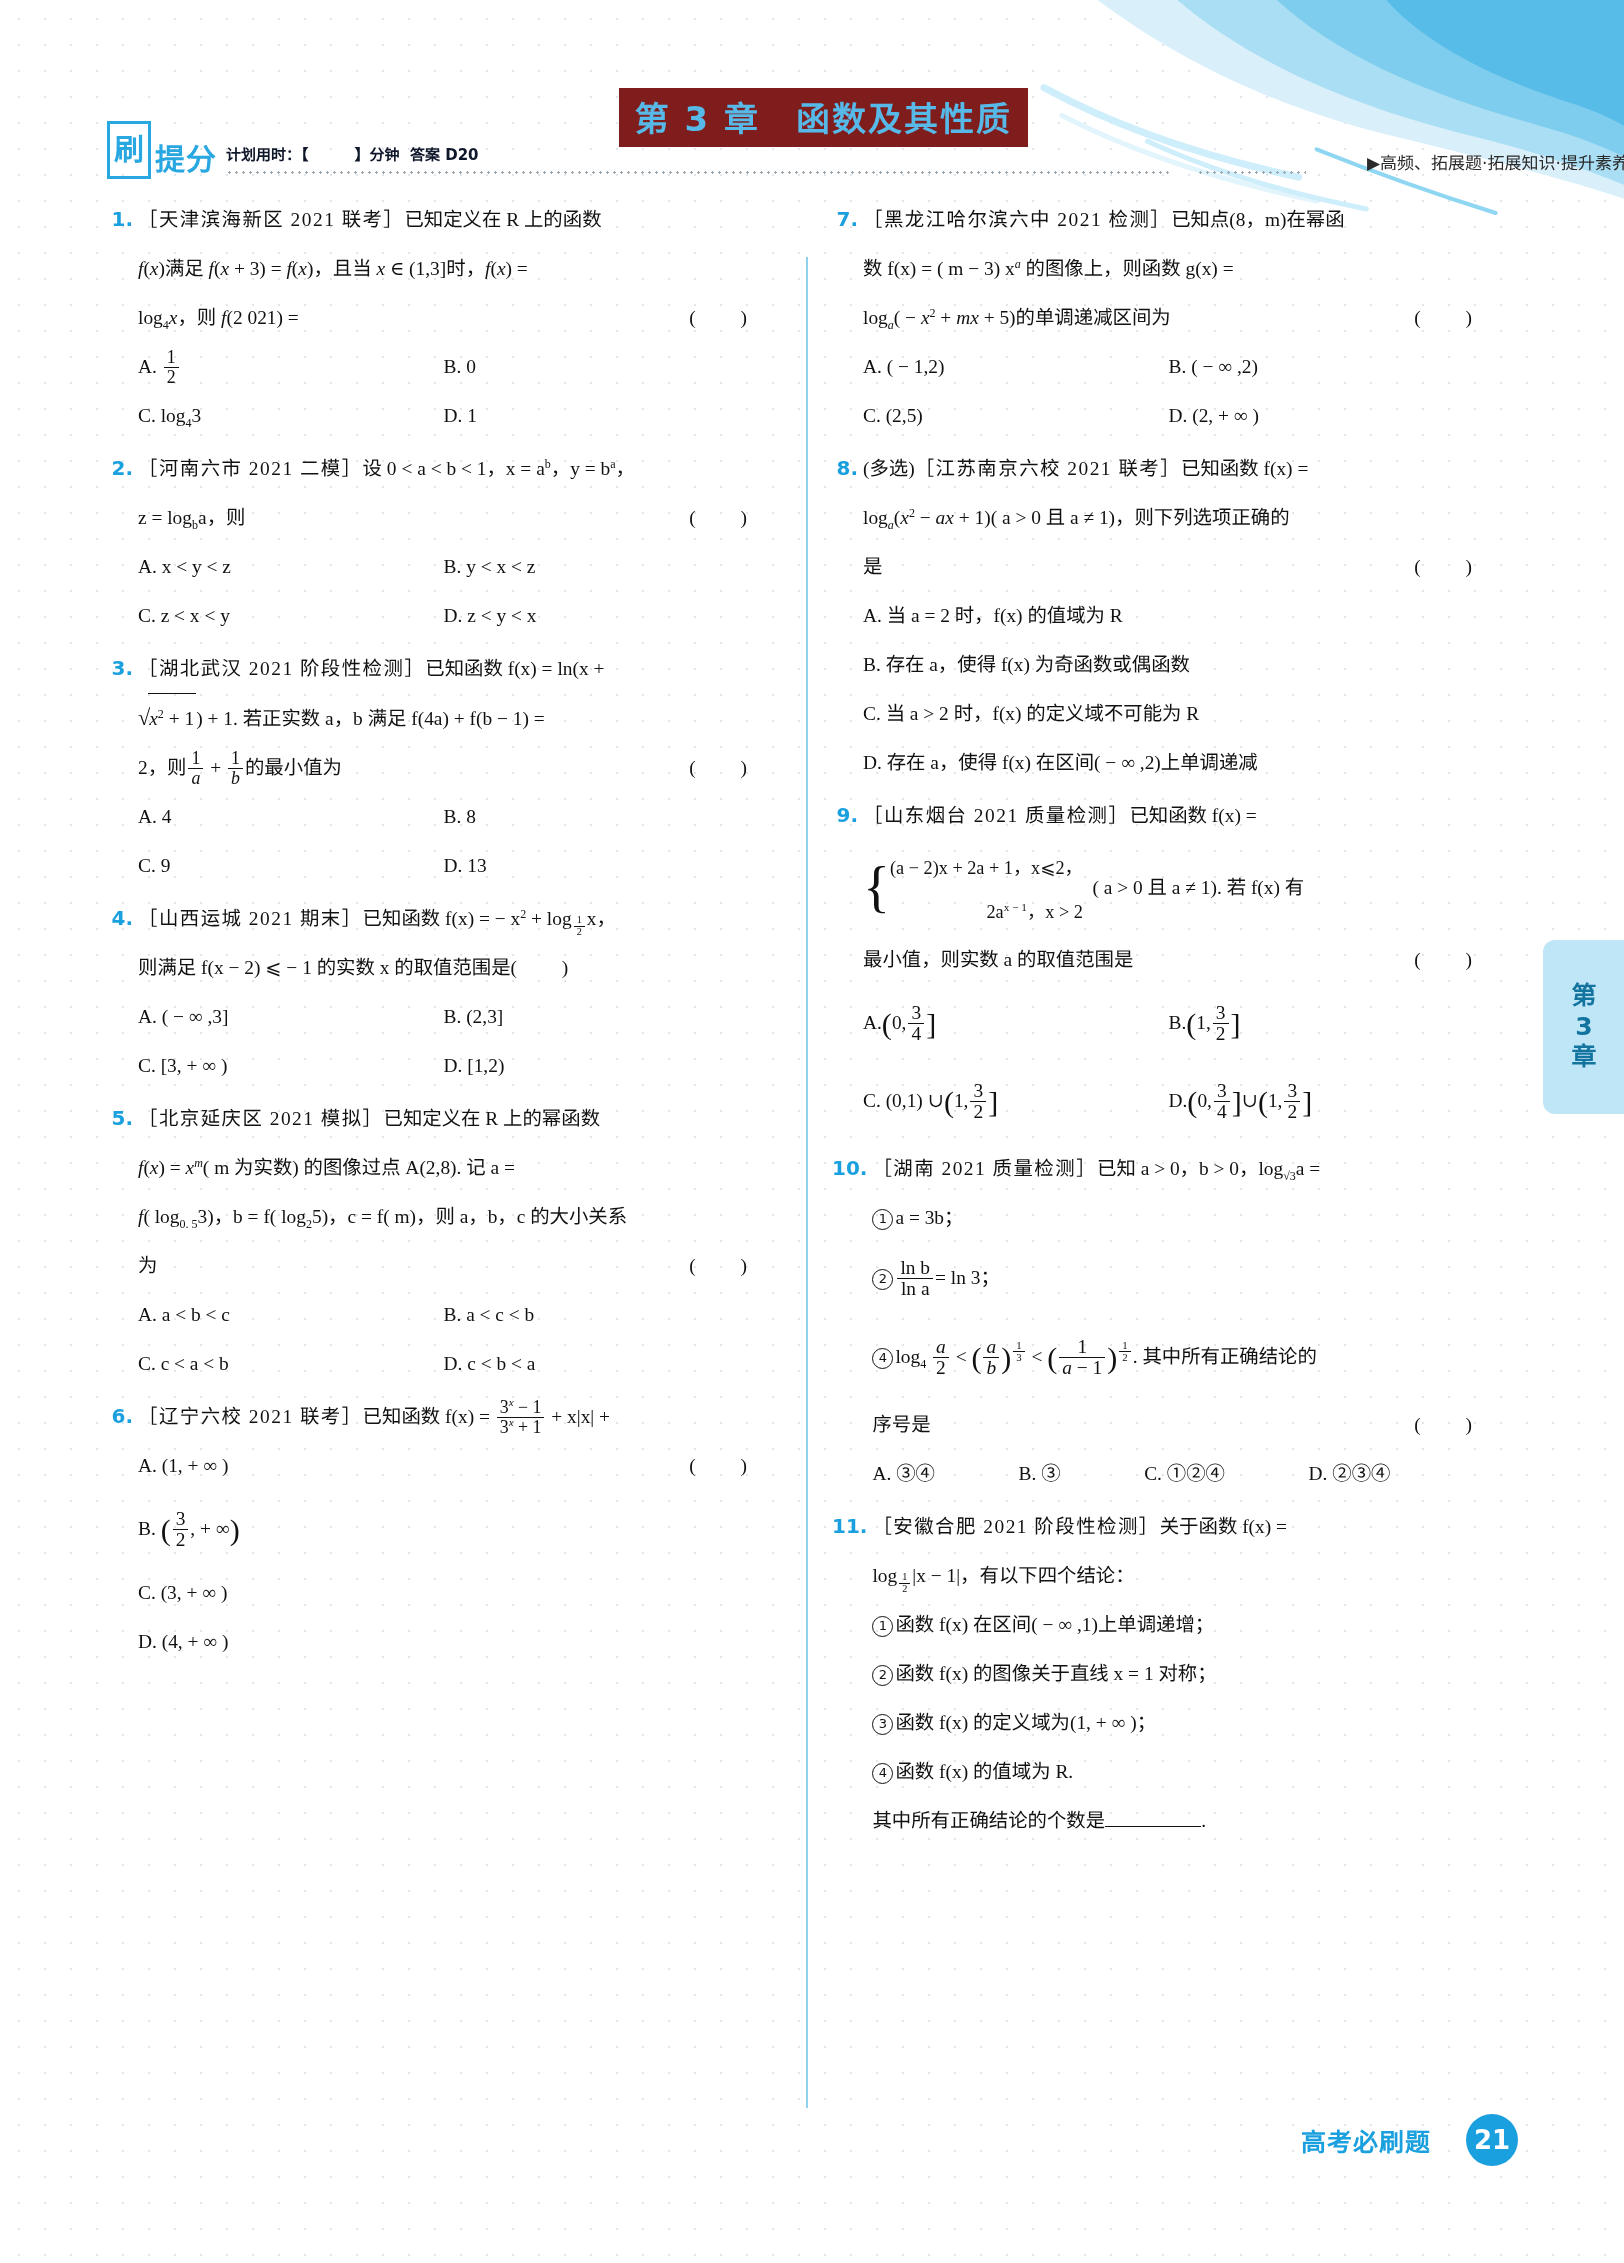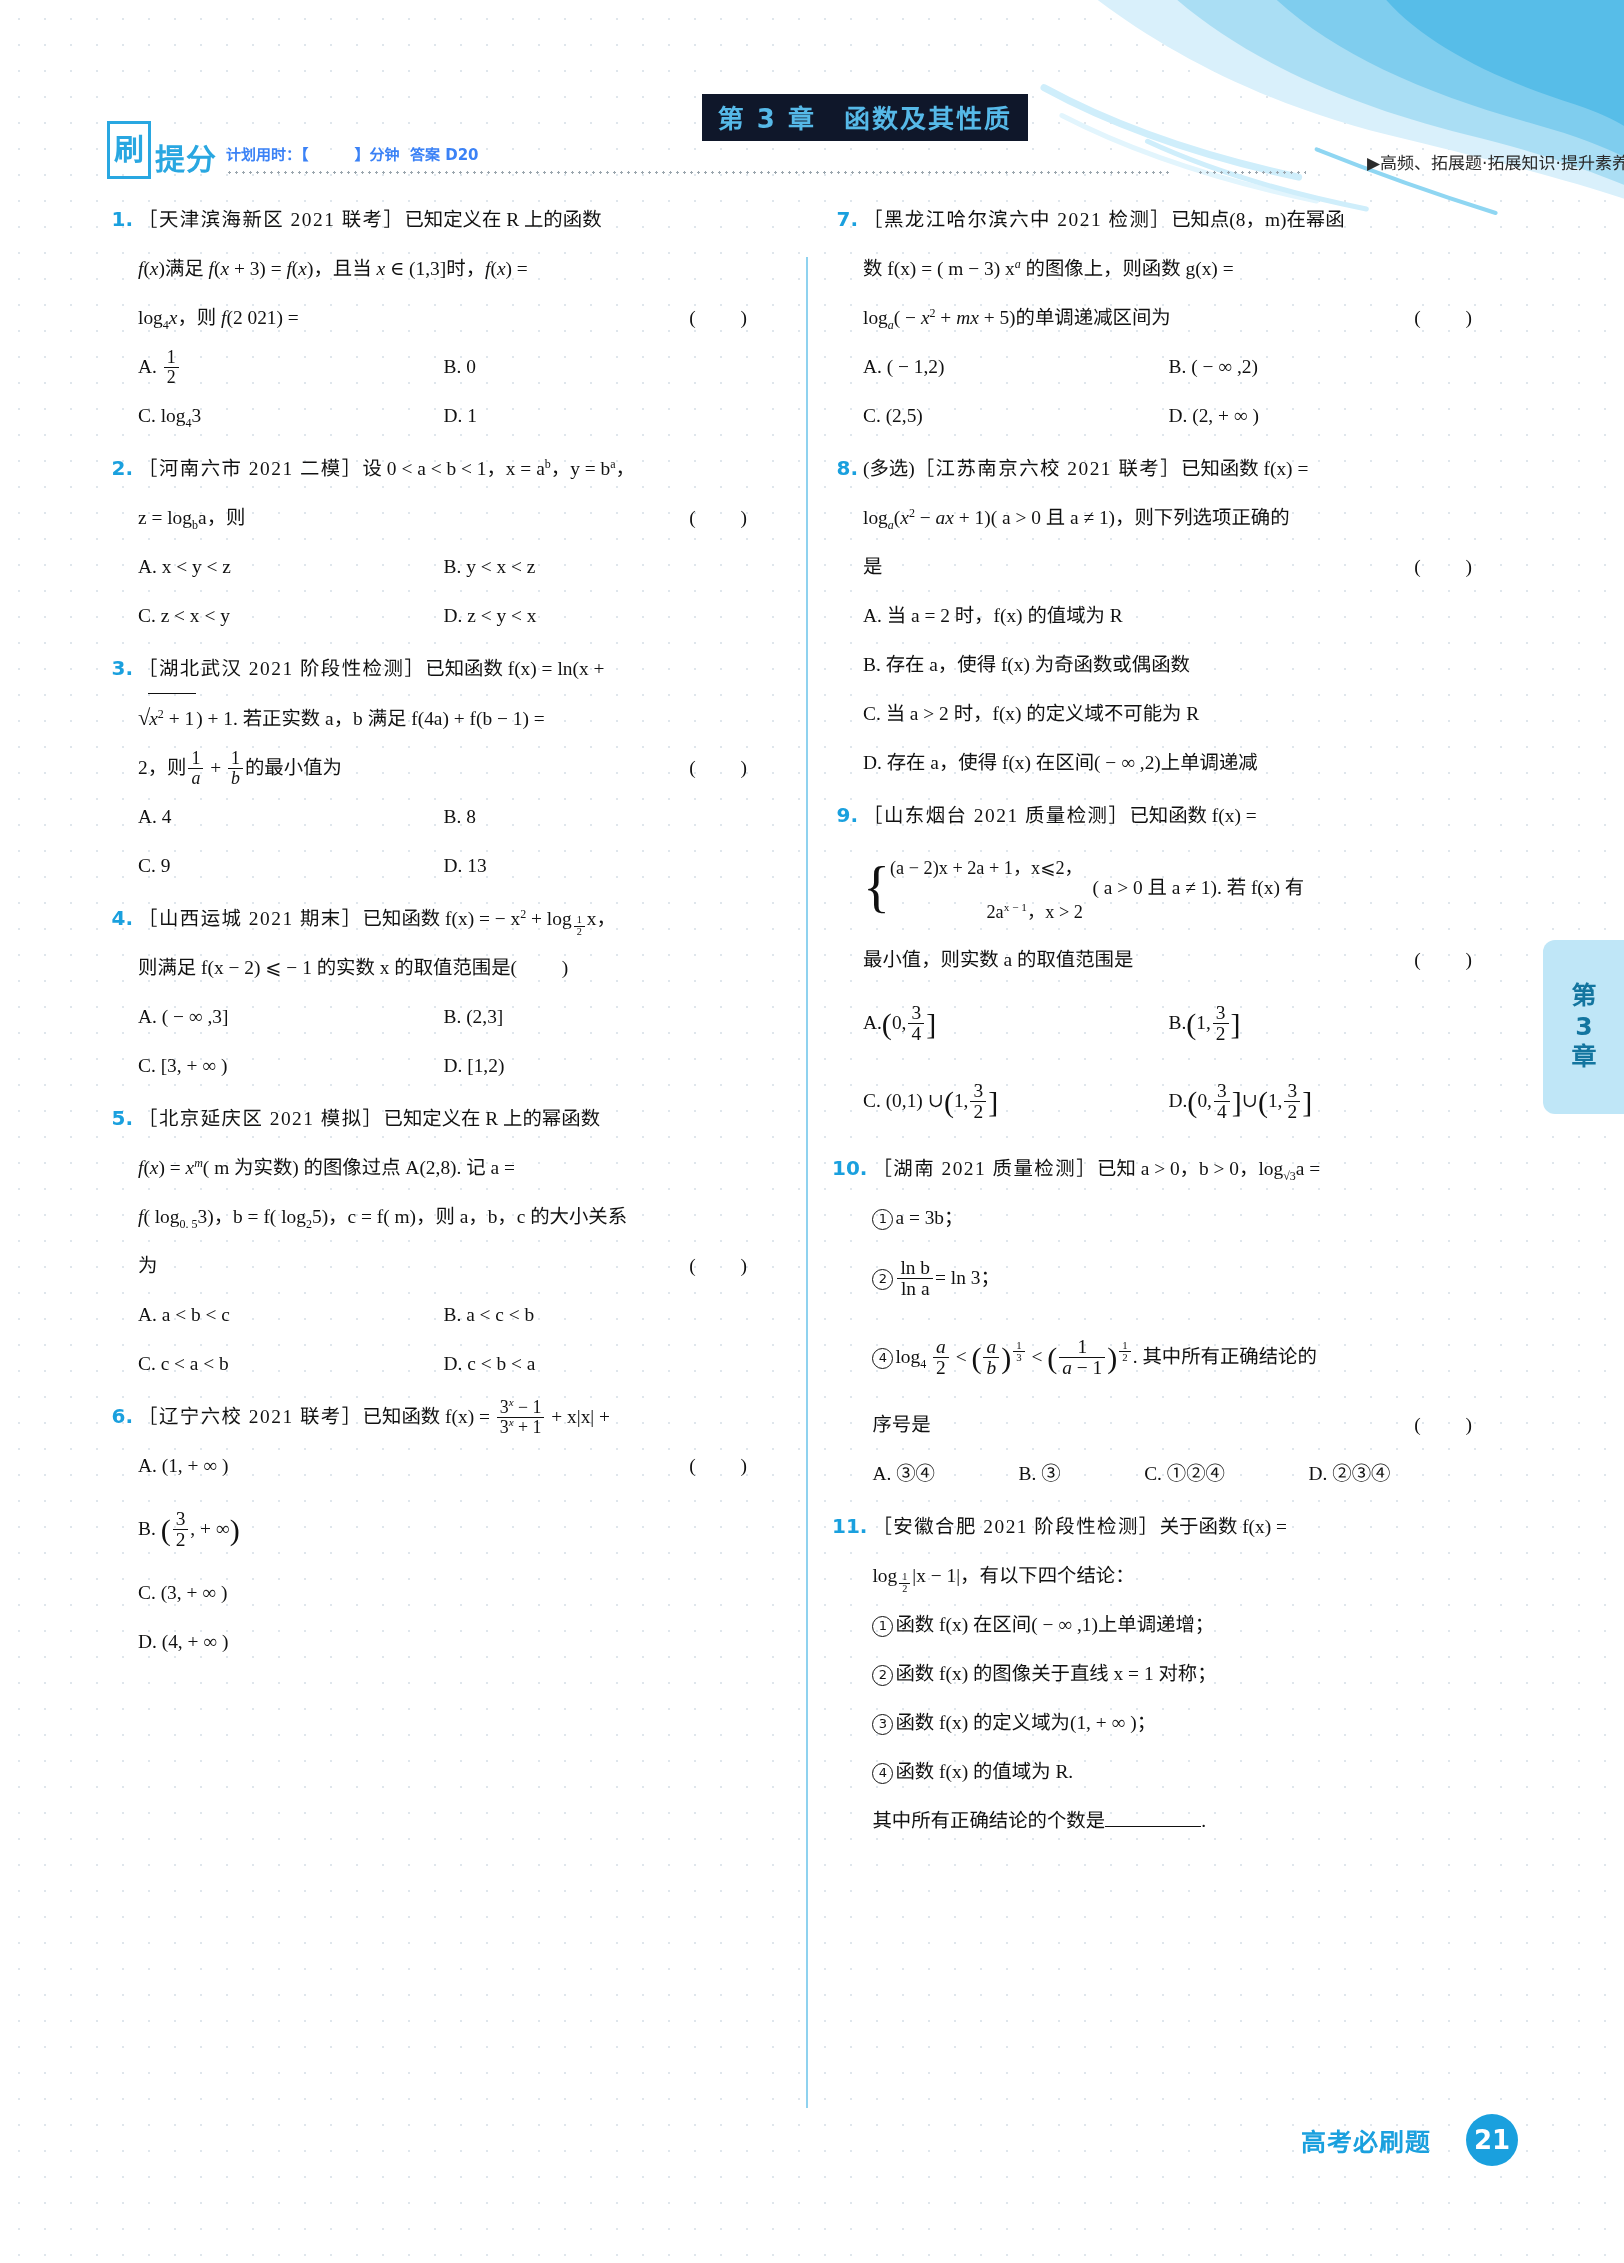--- a/index.html
+++ b/index.html
@@ -18,25 +18,25 @@
     background-size:26px 26px;
     background-position:6px 6px;
     z-index:0;pointer-events:none;
   }
   .page-inner{
     position:absolute;z-index:3;left:0;top:0;width:1625px;height:2264px;
   }
   
   .brush-wrap{position:absolute;right:0;top:0;width:776px;height:229px;z-index:1;overflow:hidden;}
   .chapter-banner{
-    position:absolute;z-index:2;right:597px;top:94px;
-    background:#0f172a;
+    position:absolute;z-index:2;right:597px;top:88px;
+    background:#7f1d1d;
     padding:4px 16px 6px 16px;
     font-family:"DejaVu Sans","Liberation Sans",sans-serif;
-    font-weight:bold;font-size:26px;color:#56b9e8;letter-spacing:2px;
+    font-weight:bold;font-size:34px;color:#56b9e8;letter-spacing:2px;
     white-space:nowrap;
   }
   
   .header-row{position:absolute;left:107px;top:121px;width:1373px;height:60px;z-index:4;}
   .badge{
     position:absolute;left:0;top:0;
     display:flex;align-items:flex-end;
   }
   .badge-box{
     width:44px;height:58px;border:3px solid #29a7e1;box-sizing:border-box;
@@ -45,21 +45,21 @@
     font-weight:bold;font-size:30px;color:#29a7e1;line-height:1;
   }
   .badge-word{
     font-family:"DejaVu Sans","Liberation Sans",sans-serif;
     font-weight:bold;font-size:30px;color:#29a7e1;
     margin-left:4px;line-height:1;padding-bottom:4px;letter-spacing:1px;
   }
   .meta{
     position:absolute;left:119px;top:22px;
     font-family:"DejaVu Sans","Liberation Sans",sans-serif;
-    font-size:15px;color:#3b82f6;white-space:nowrap;font-weight:600;
+    font-size:15px;color:#0f172a;white-space:nowrap;font-weight:600;
   }
   .meta .sp{display:inline-block;width:46px;}
   .dotline{
     position:absolute;left:119px;top:50px;width:945px;height:3px;
     background-image:radial-gradient(circle,#9aa5ad 1.1px,rgba(255,255,255,0) 1.3px);
     background-size:7px 3px;
   }
   .dotline2{
     position:absolute;left:1090px;top:50px;width:109px;height:3px;
     background-image:radial-gradient(circle,#9aa5ad 1.1px,rgba(255,255,255,0) 1.3px);

